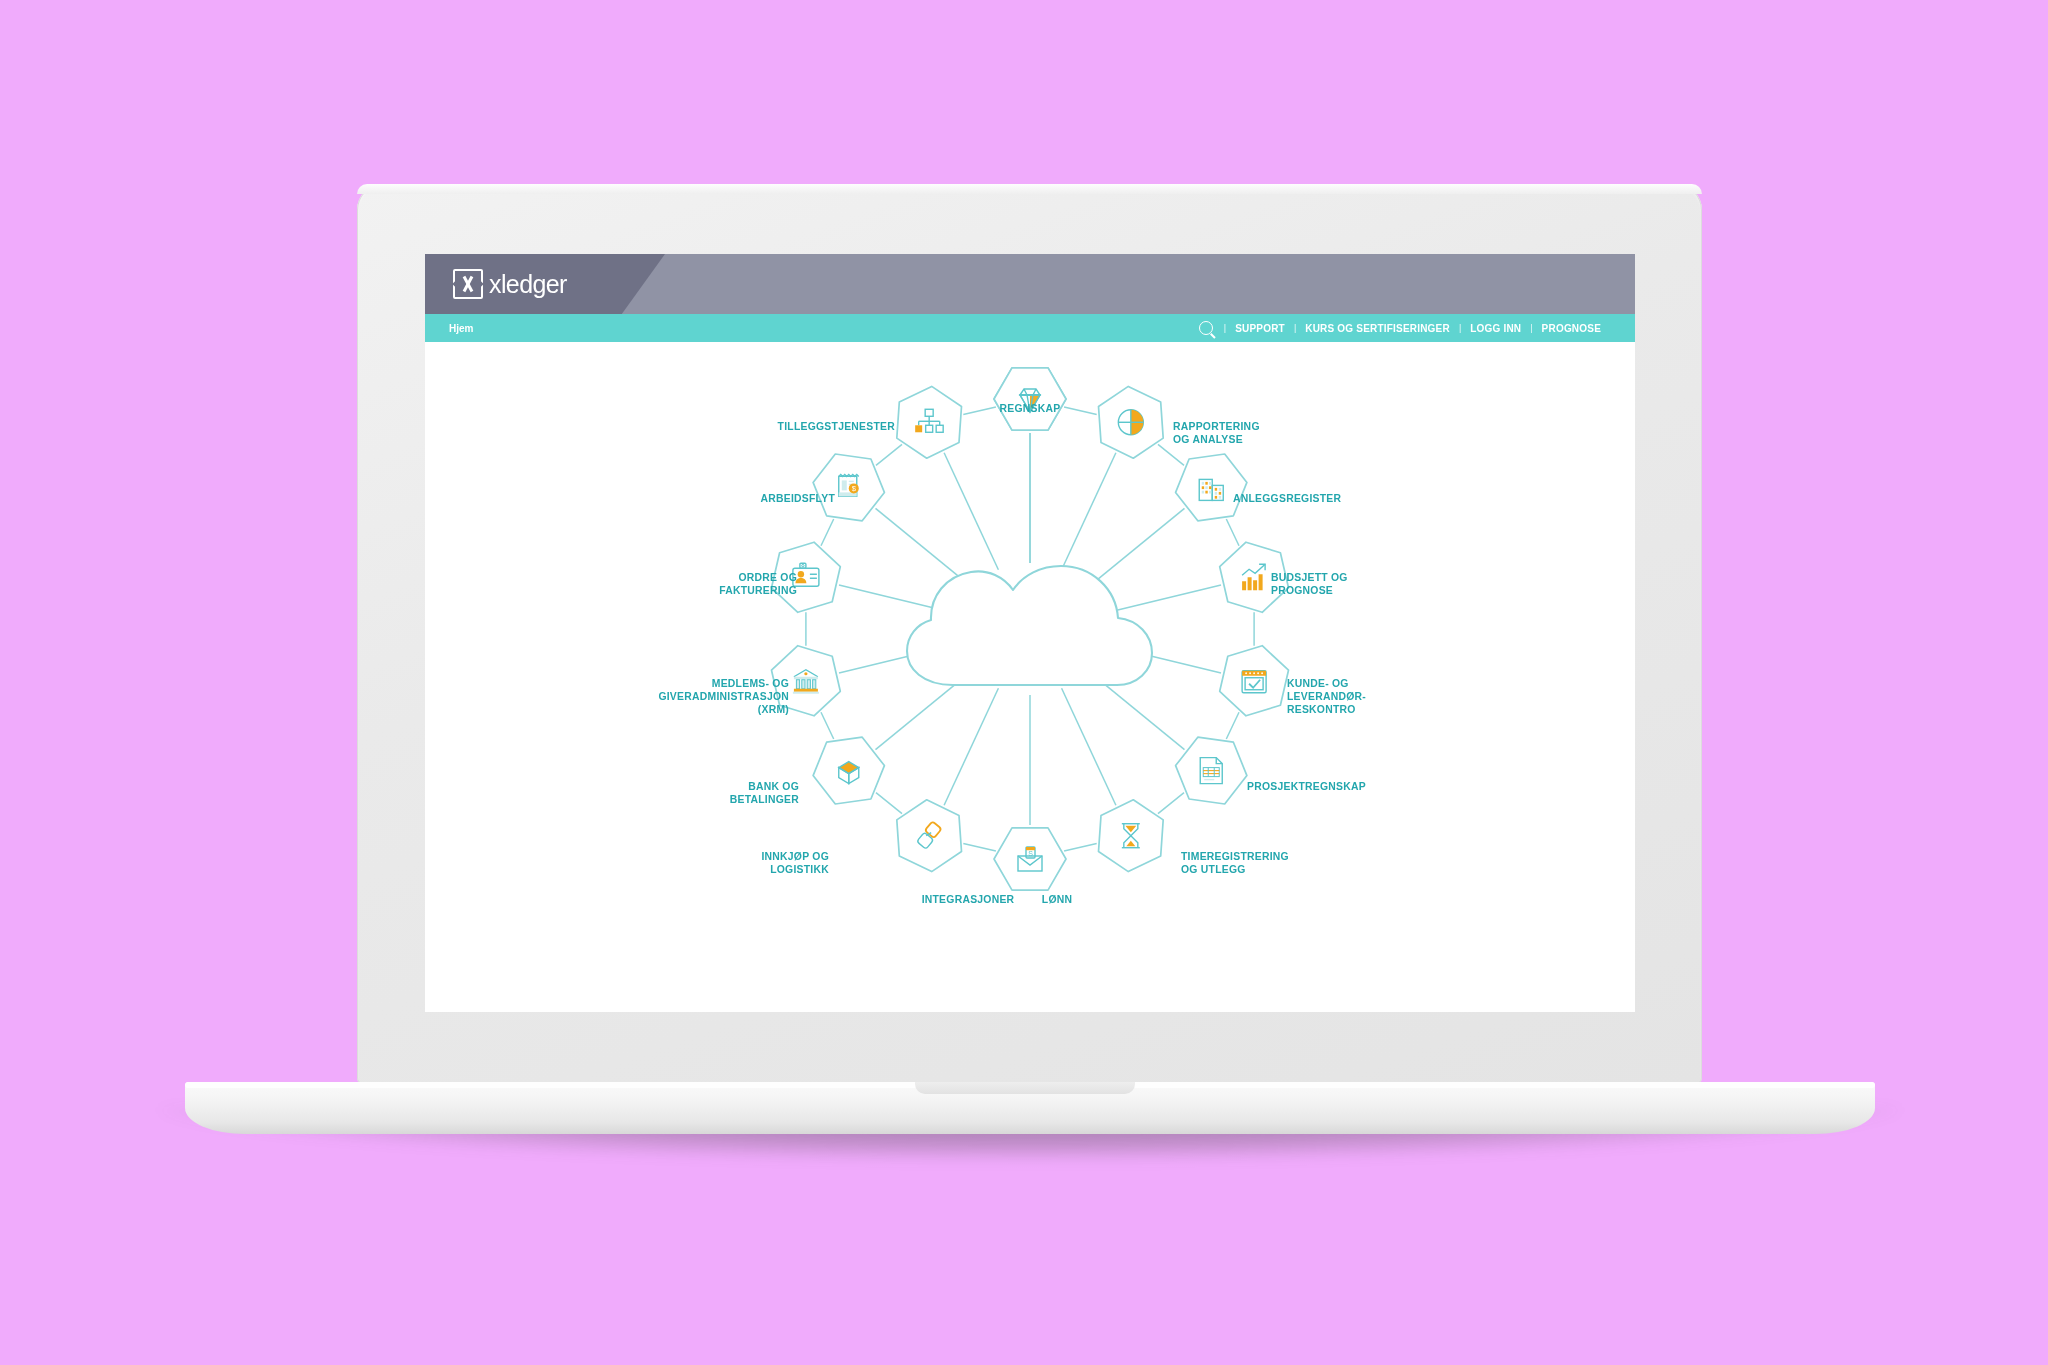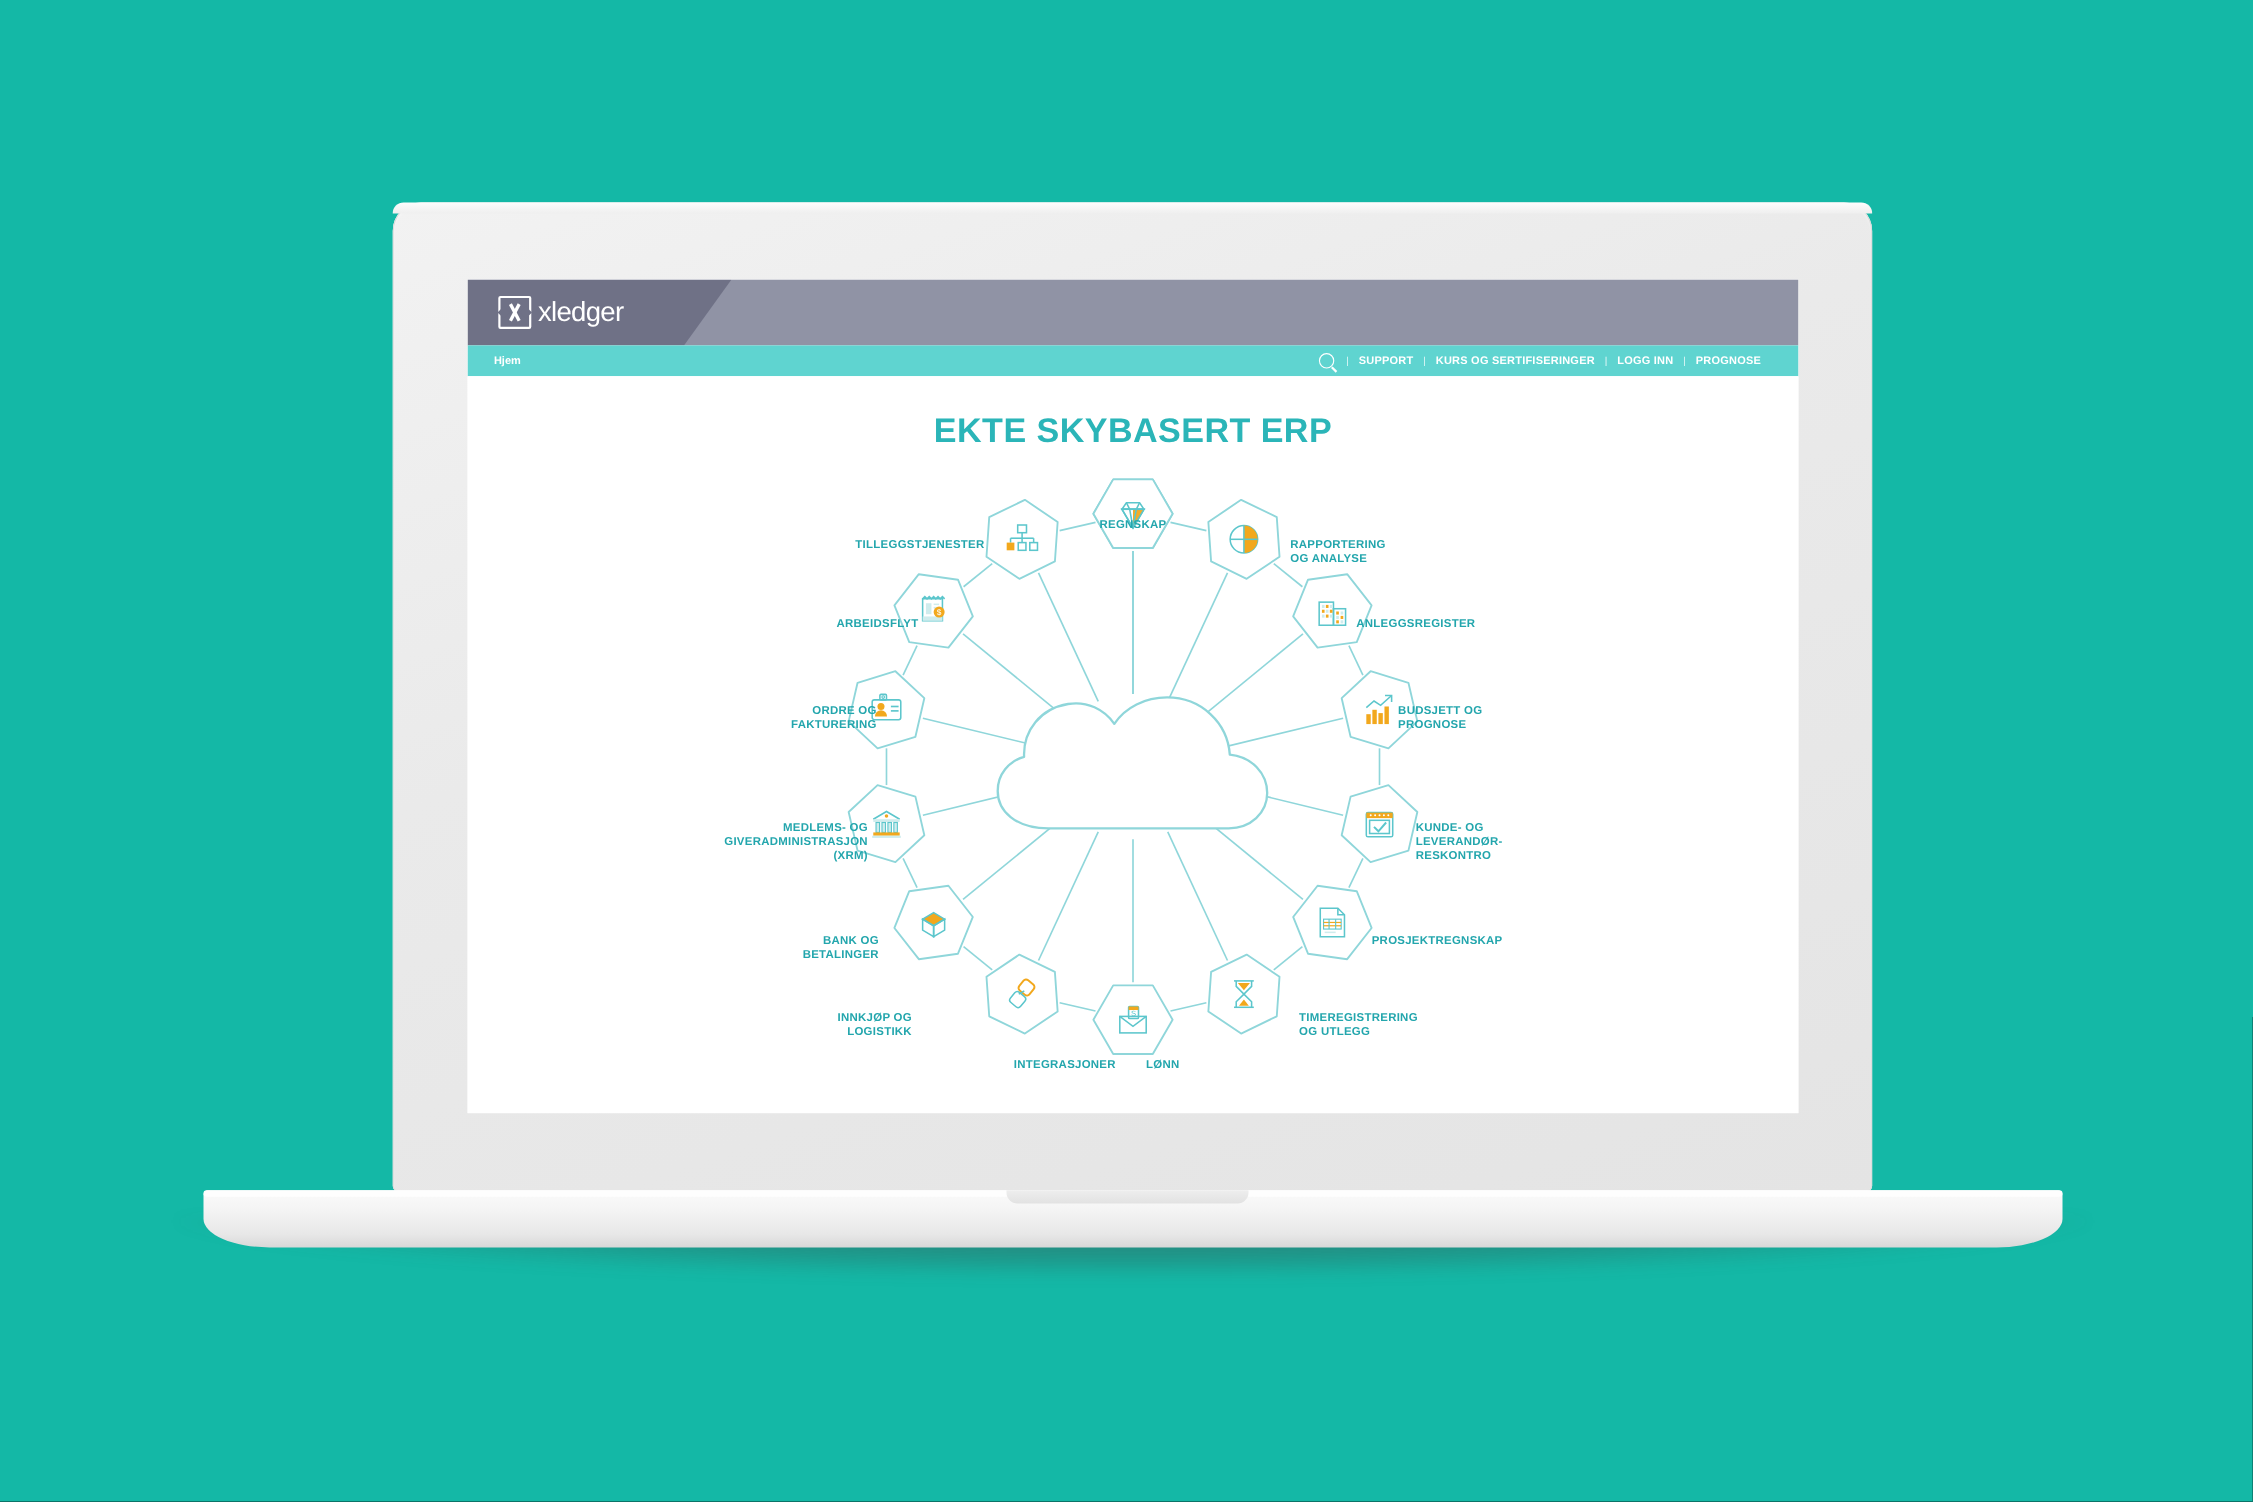--- a/index.html
+++ b/index.html
@@ -1,21 +1,21 @@
 <!DOCTYPE html>
 <html><head>
 <meta charset="utf-8">
 <title>Xledger - Ekte skybasert ERP</title>
 <style>
   html,body{margin:0;padding:0;}
   body{
     width:2048px;height:1365px;background:#000;overflow:hidden;
     font-family:"Liberation Sans", sans-serif;
   }
-  .stage{position:relative;width:2048px;height:1365px;background:#14b8a6;}
+  .stage{position:relative;width:2048px;height:1365px;background:#f0abfc;}
 
   
   .laptop-lid{
     position:absolute;left:357px;top:184px;width:1345px;height:900px;
     background:linear-gradient(160deg,#f2f2f2 0%,#eaeaea 40%,#e4e4e4 100%);
     border-radius:26px 26px 6px 6px;
     box-shadow:0 0 0 1px #dcdcdc inset, 0 2px 3px rgba(255,255,255,.6) inset;
   }
   .lid-top-highlight{
     position:absolute;left:0;top:0;right:0;height:10px;
@@ -177,21 +177,20 @@
         <span class="subnav-sep">|</span>
         <a href="#">KURS OG SERTIFISERINGER</a>
         <span class="subnav-sep">|</span>
         <a href="#">LOGG INN</a>
         <span class="subnav-sep">|</span>
         <a href="#">PROGNOSE</a>
       </div>
     </div>
 
     <div class="page">
-      <h1 class="page-title">EKTE SKYBASERT ERP</h1>
 
       <div class="diagram-wrap">
         <svg class="diagram" viewBox="0 0 1210 600">
           <g id="spokes">
               <line x1="605.0" y1="221.0" x2="605.0" y2="91.0" stroke="#8fd6da" stroke-width="1.5"></line>
               <line x1="636.6" y1="227.7" x2="690.9" y2="110.8" stroke="#8fd6da" stroke-width="1.5"></line>
               <line x1="661.7" y1="246.4" x2="759.5" y2="166.3" stroke="#8fd6da" stroke-width="1.5"></line>
               <line x1="675.2" y1="272.2" x2="796.0" y2="242.9" stroke="#8fd6da" stroke-width="1.5"></line>
               <line x1="675.2" y1="301.8" x2="796.0" y2="331.1" stroke="#8fd6da" stroke-width="1.5"></line>
               <line x1="661.7" y1="327.6" x2="759.5" y2="407.7" stroke="#8fd6da" stroke-width="1.5"></line>

